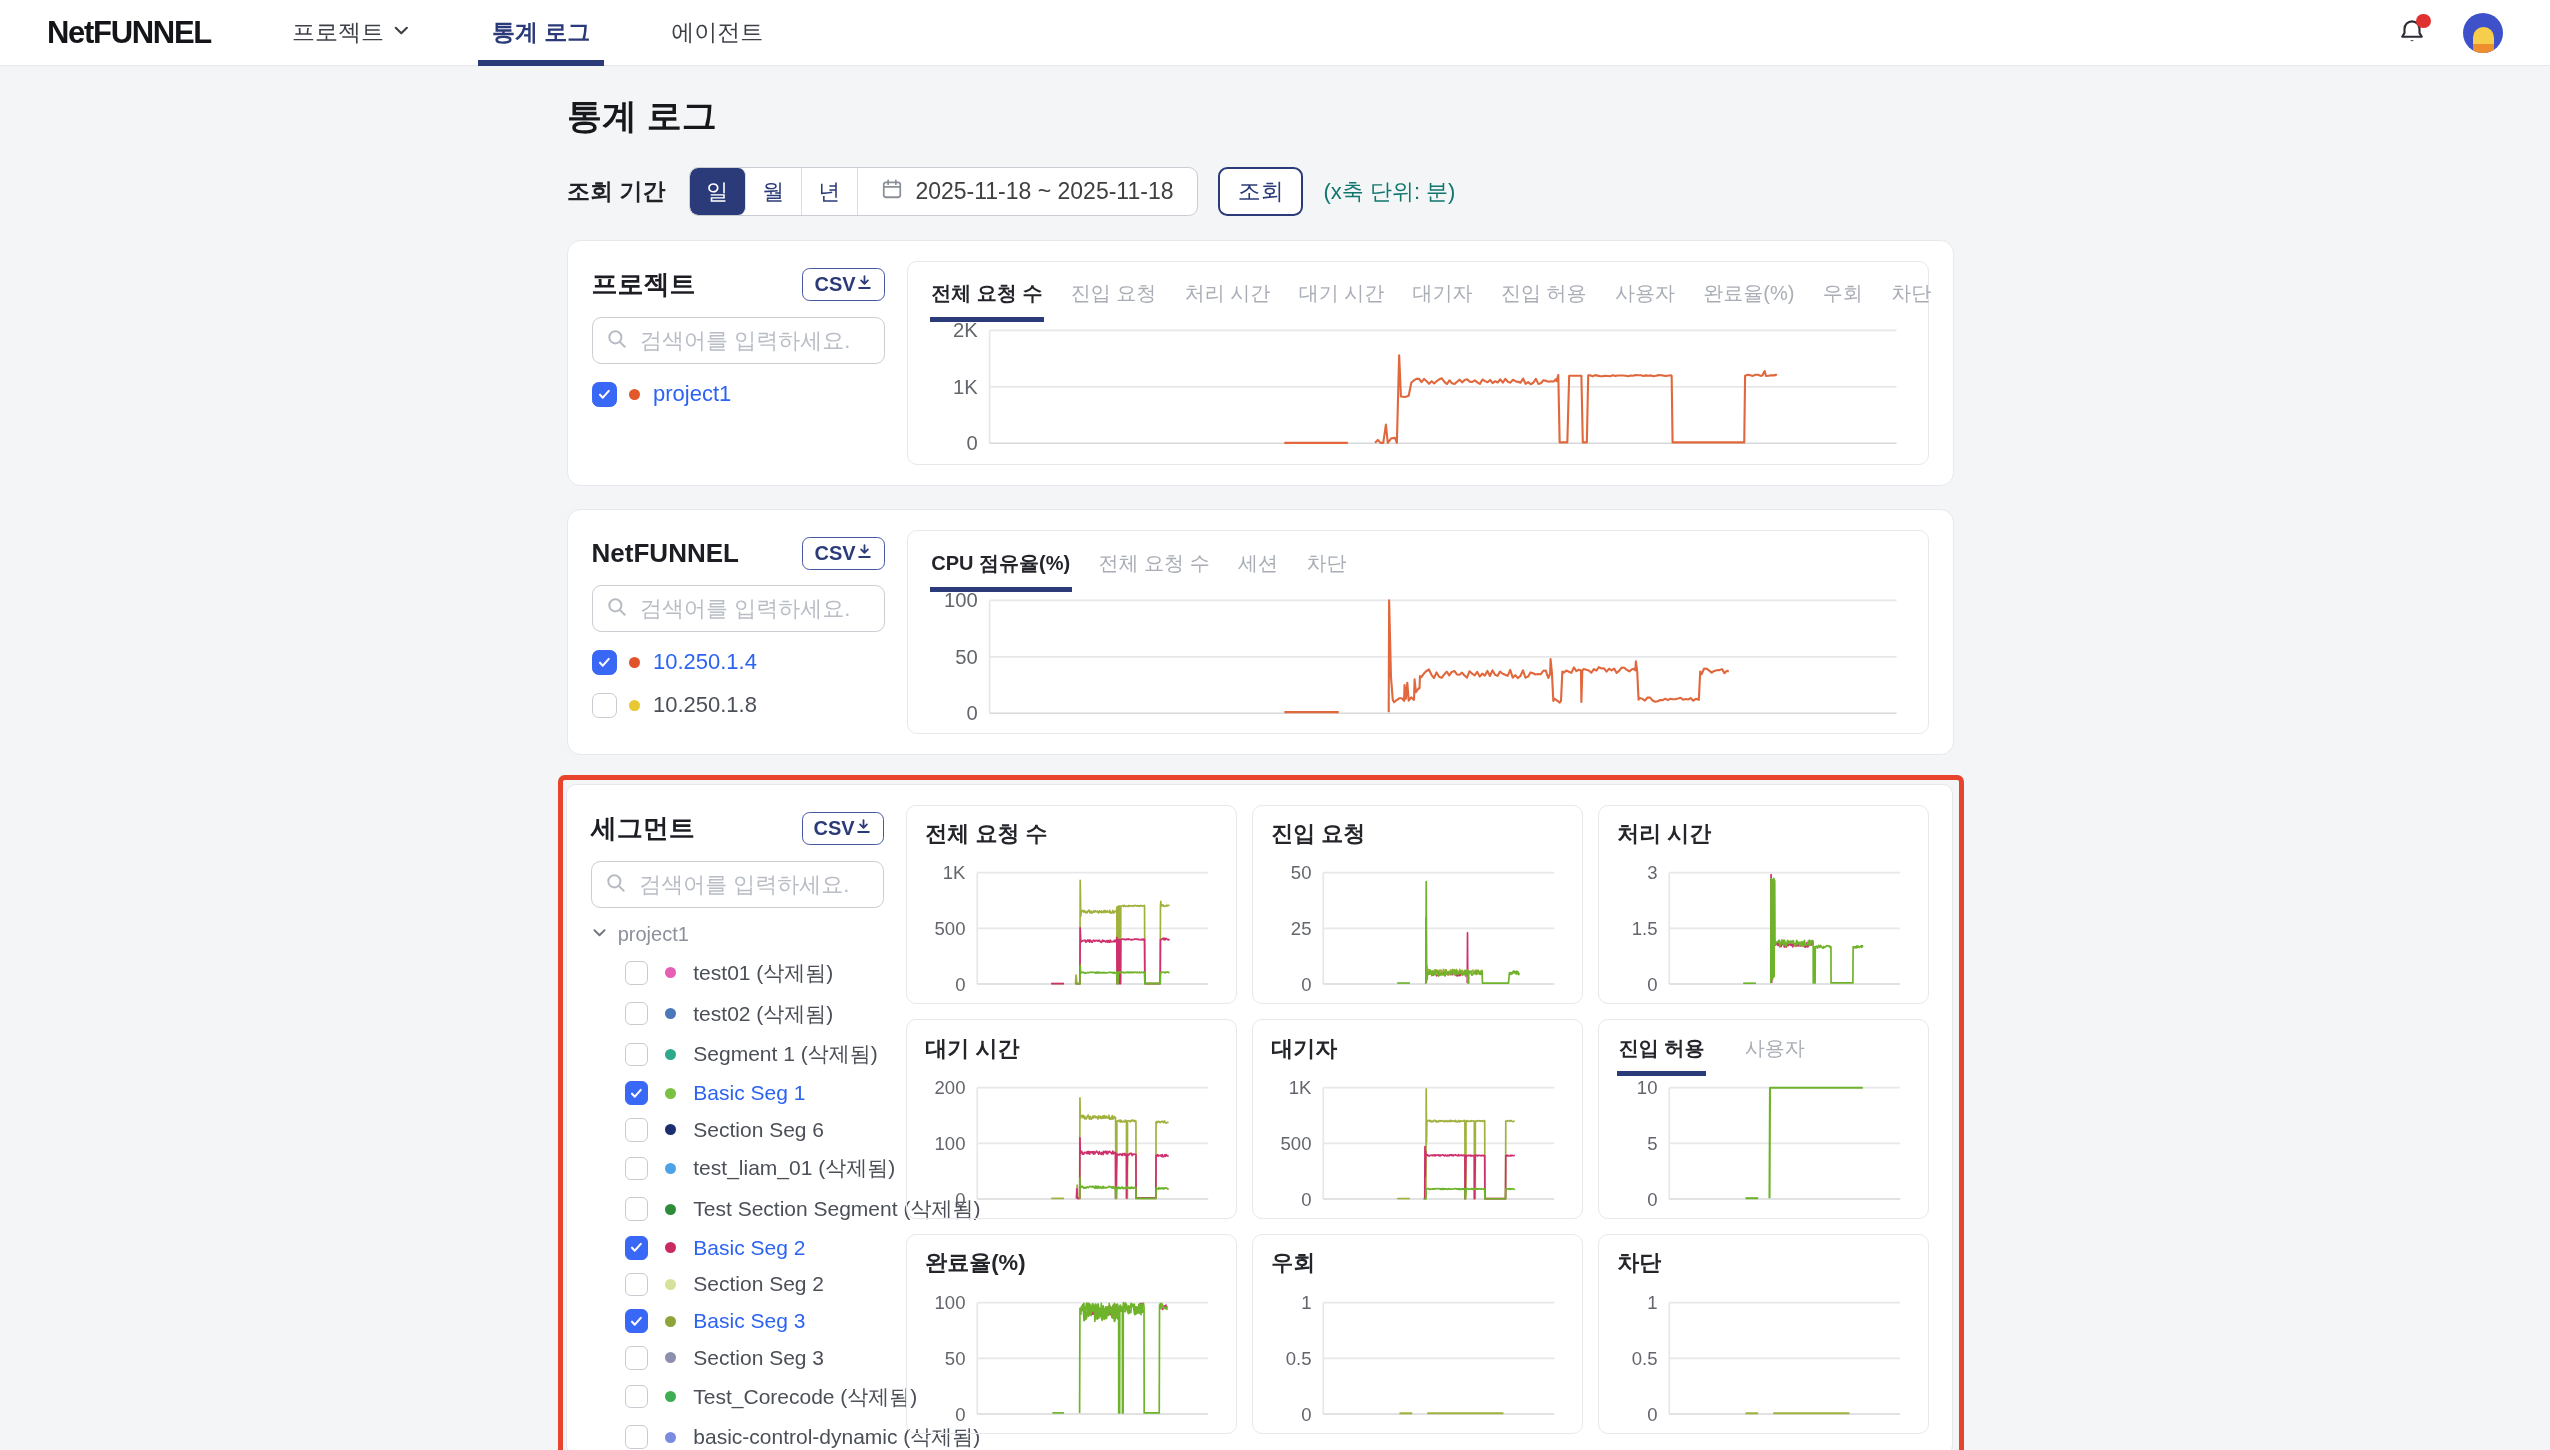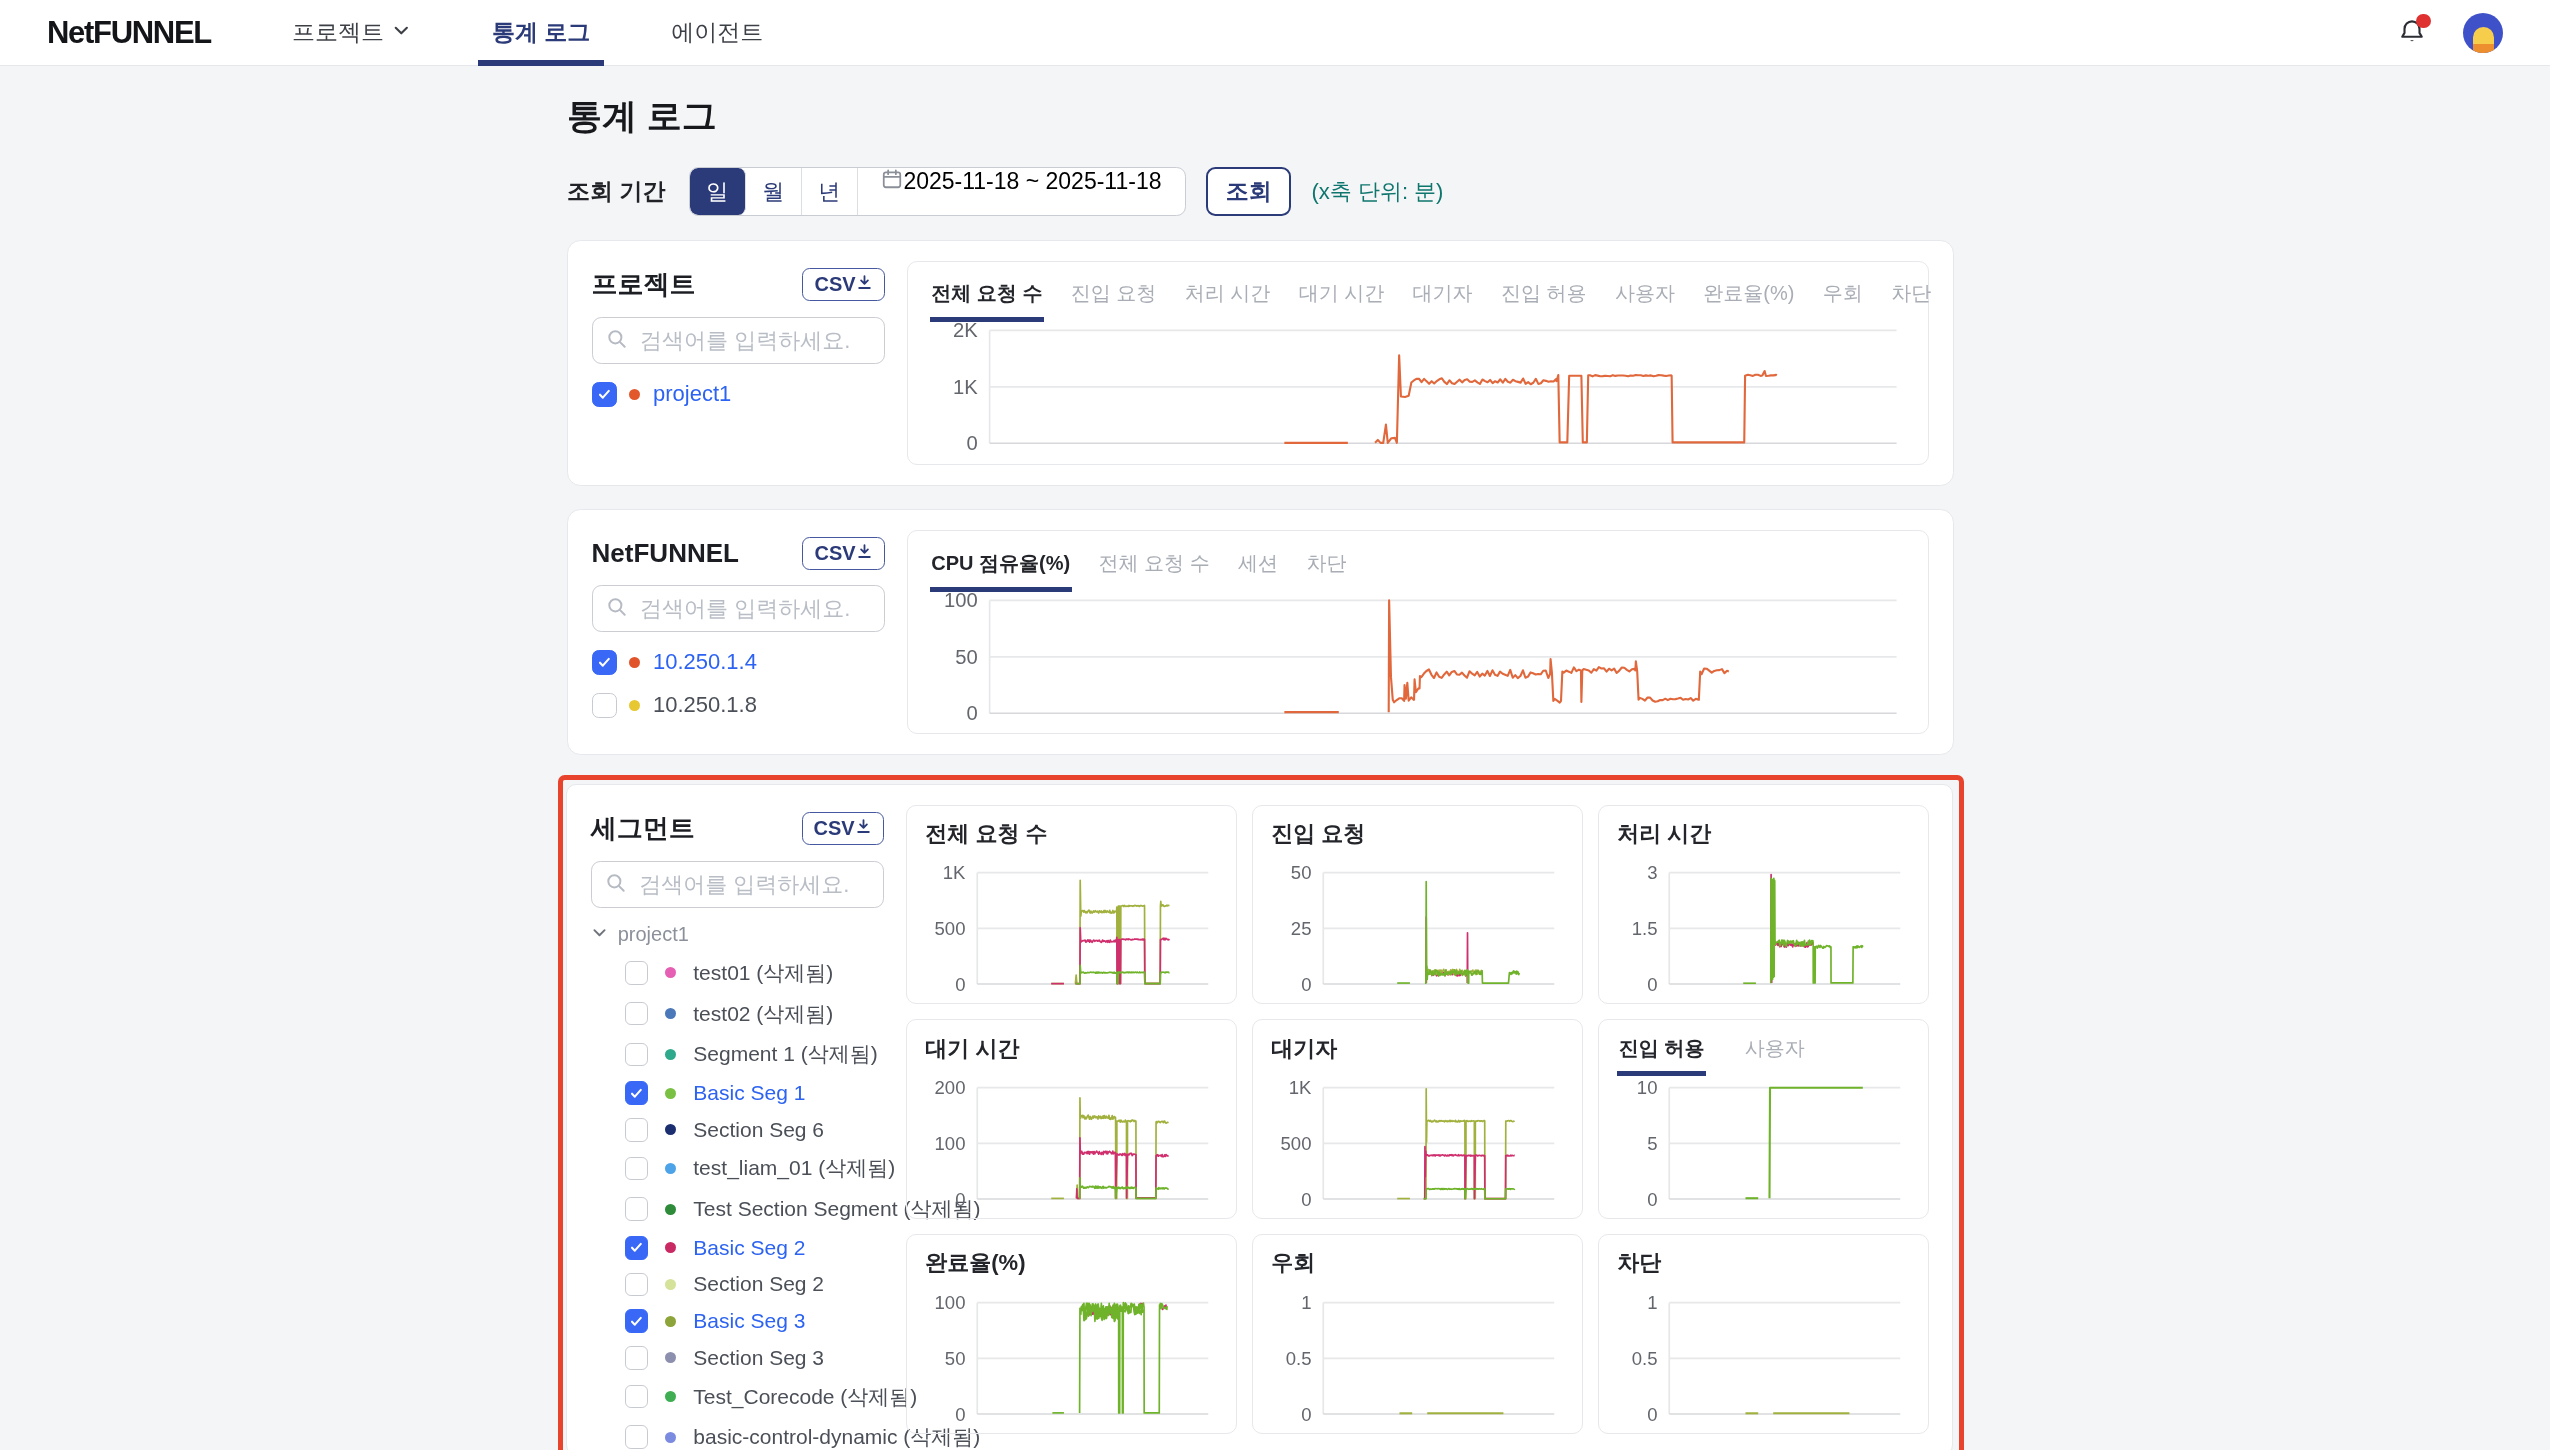--- a/index.html
+++ b/index.html
@@ -19,22 +19,22 @@
   .avatar-arch{width:21px;height:26px;border-radius:11px 11px 0 0;background:linear-gradient(#f7ce4b 0 66%,#ee8f2f 66% 100%)}
 
   main{padding:22px 0 0 567px;width:1954px}
   h1{font-size:35px;margin:5px 0 0;font-weight:700;color:#17181c}
 
   .filter-row{display:flex;align-items:center;margin-top:27px;gap:20px}
   .filter-label{font-size:23px;font-weight:700;color:#202227}
   .period-group{display:flex;align-items:stretch;border:1.7px solid #c9ccd3;border-radius:9.3px;background:#fff;overflow:hidden;height:49px;margin-left:3.4px}
   .seg-btn{width:56px;display:flex;align-items:center;justify-content:center;font-size:22px;color:#2b3a78;background:#fff;border:none;border-right:1.7px solid #dcdee2;cursor:pointer;font-family:inherit}
   .seg-btn.active{background:#2b3a78;color:#fff;border-radius:7.6px}
-  .date-box{display:flex;gap:0;padding:0 23.6px;font-size:23px;color:#000000;cursor:pointer}
-  .query-btn{height:49px;padding:0 17.7px;border:2.5px solid #2b3a78;border-radius:9.3px;background:#fff;color:#2b3a78;font-size:23px;font-weight:700;cursor:pointer;font-family:inherit}
+  .date-box{display:flex;align-items:center;gap:12px;padding:0 23.6px;font-size:23px;color:#404040;cursor:pointer}
+  .query-btn{height:49px;padding:0 17.7px;border:2.5px solid #2b3a78;border-radius:9.3px;background:#fff;color:#2b3a78;font-size:23px;font-weight:400;cursor:pointer;font-family:inherit}
   .unit-note{font-size:22px;color:#0f766e}
 
   .panel{background:#fff;border:1.7px solid #e7e8eb;border-radius:13.5px;display:flex;gap:22px;padding:20px 23.6px;width:1387px}
   .panel.p-std{height:246px;margin-top:23.6px}
   .left-col{width:293px;flex:none;display:flex;flex-direction:column}
   .col-head{display:flex;align-items:center;justify-content:space-between;margin-top:6.7px}
   .panel-title{font-size:26px;font-weight:700;color:#1c1e23;margin:0}
   .csv-btn{display:inline-flex;align-items:center;gap:0;border:1.7px solid #46589f;border-radius:7.6px;background:#fff;color:#2b3a78;font-size:20px;font-weight:600;padding:4.2px 11px;cursor:pointer;font-family:inherit}
   .search{margin-top:15px;height:47px;border:1.7px solid #cbcdd3;border-radius:9.3px;display:flex;align-items:center;gap:10px;padding:0 13.5px;background:#fff;flex:none}
   .search input{border:none;outline:none;font-size:22px;flex:1;min-width:0;color:#2b2d33;background:transparent;font-family:inherit}

